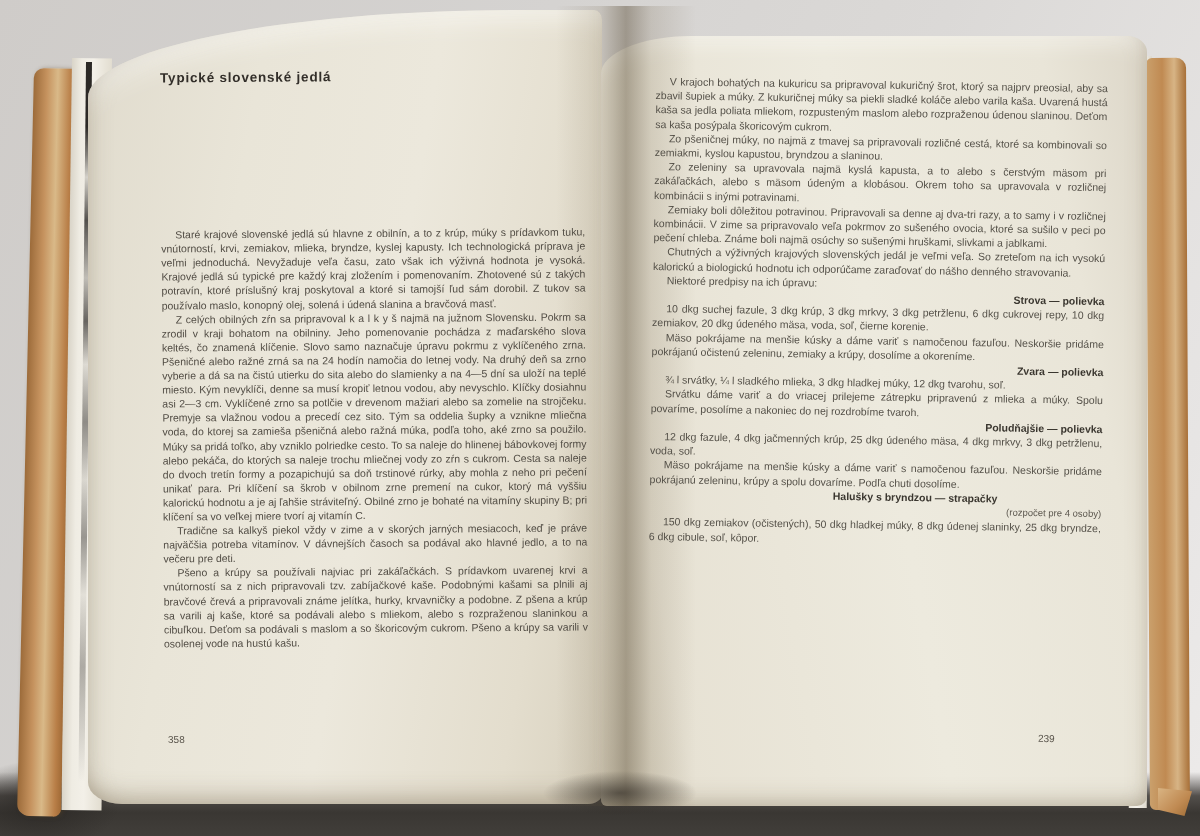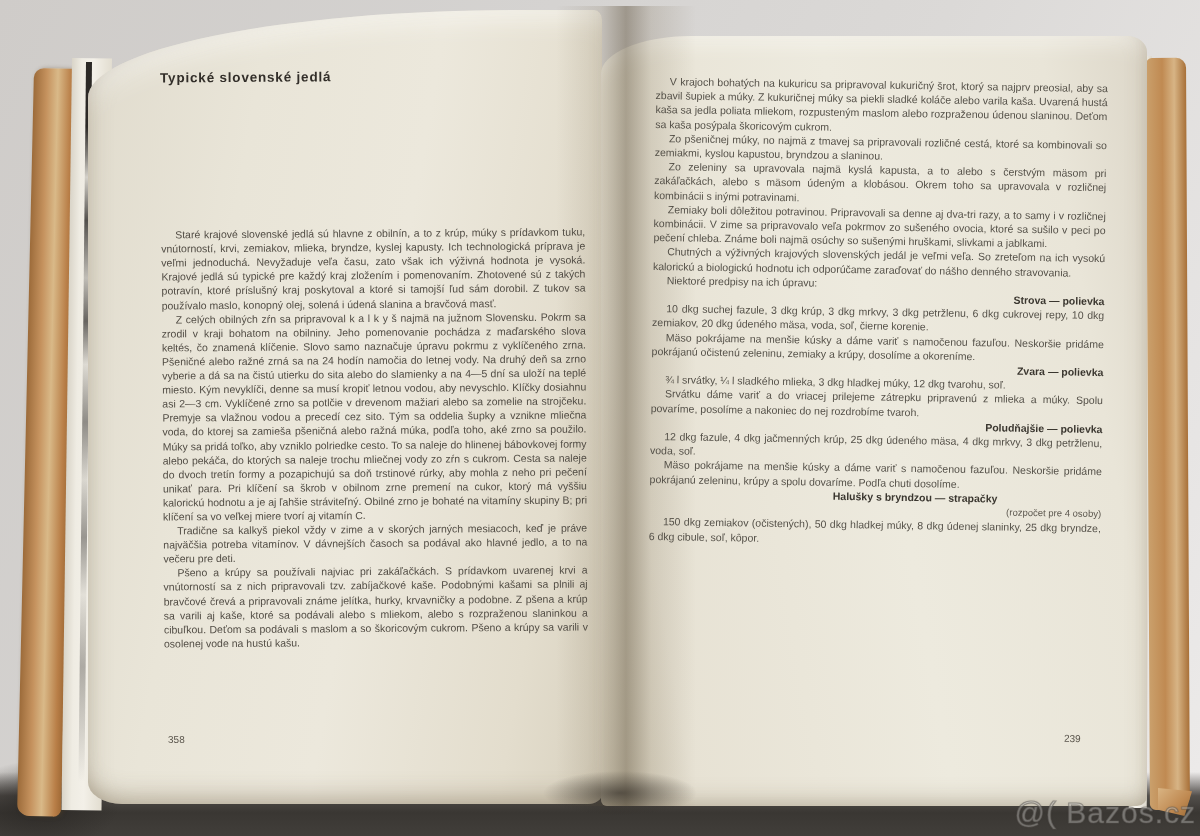--- a/index.html
+++ b/index.html
@@ -99,21 +99,21 @@
   }
   .text-right p{margin:0;text-indent:14px;}
   .recipe-title{
     text-align:right;font-weight:bold;color:#3a362f;
     margin:15px 40px 9px 0;text-indent:0 !important;
   }
   .recipe-title.shift{margin-right:104px;margin-bottom:0;}
   .recipe-note{text-align:right;font-size:9.5px;margin:0 104px 12px 0;text-indent:0 !important;color:#5c574e;}
   .pagenum{position:absolute;font-size:10px;color:#59544b;}
   .pagenum-left{left:168px;top:734px;transform:rotate(-.5deg);}
-  .pagenum-right{left:1038px;top:733px;transform:rotate(1deg);margin-left:26px;}
+  .pagenum-right{left:1038px;top:733px;transform:rotate(1deg);}
   
   .watermark{
     position:absolute;right:4px;bottom:6px;z-index:20;
     font-size:30px;letter-spacing:1px;font-weight:400;
     color:rgba(250,248,246,.32);
     -webkit-text-stroke:1.2px rgba(92,88,84,.5);
     text-shadow:0 0 2px rgba(70,66,62,.3);
     white-space:nowrap;
   }
 </style>
@@ -165,14 +165,13 @@
     <p class="recipe-title">Poludňajšie — polievka</p>
     <p>12 dkg fazule, 4 dkg jačmenných krúp, 25 dkg údeného mäsa, 4 dkg mrkvy, 3 dkg petržlenu, voda, soľ.</p>
     <p>Mäso pokrájame na menšie kúsky a dáme variť s namočenou fazuľou. Neskoršie pridáme pokrájanú zeleninu, krúpy a spolu dovaríme. Podľa chuti dosolíme.</p>
 
     <p class="recipe-title shift">Halušky s bryndzou — strapačky</p>
     <p class="recipe-note">(rozpočet pre 4 osoby)</p>
     <p>150 dkg zemiakov (očistených), 50 dkg hladkej múky, 8 dkg údenej slaninky, 25 dkg bryndze, 6 dkg cibule, soľ, kôpor.</p>
   </div>
   <div class="pagenum pagenum-right">239</div>
 
-  <div class="watermark">@( Bazos.cz</div>
 </div>
 
 </body></html>

